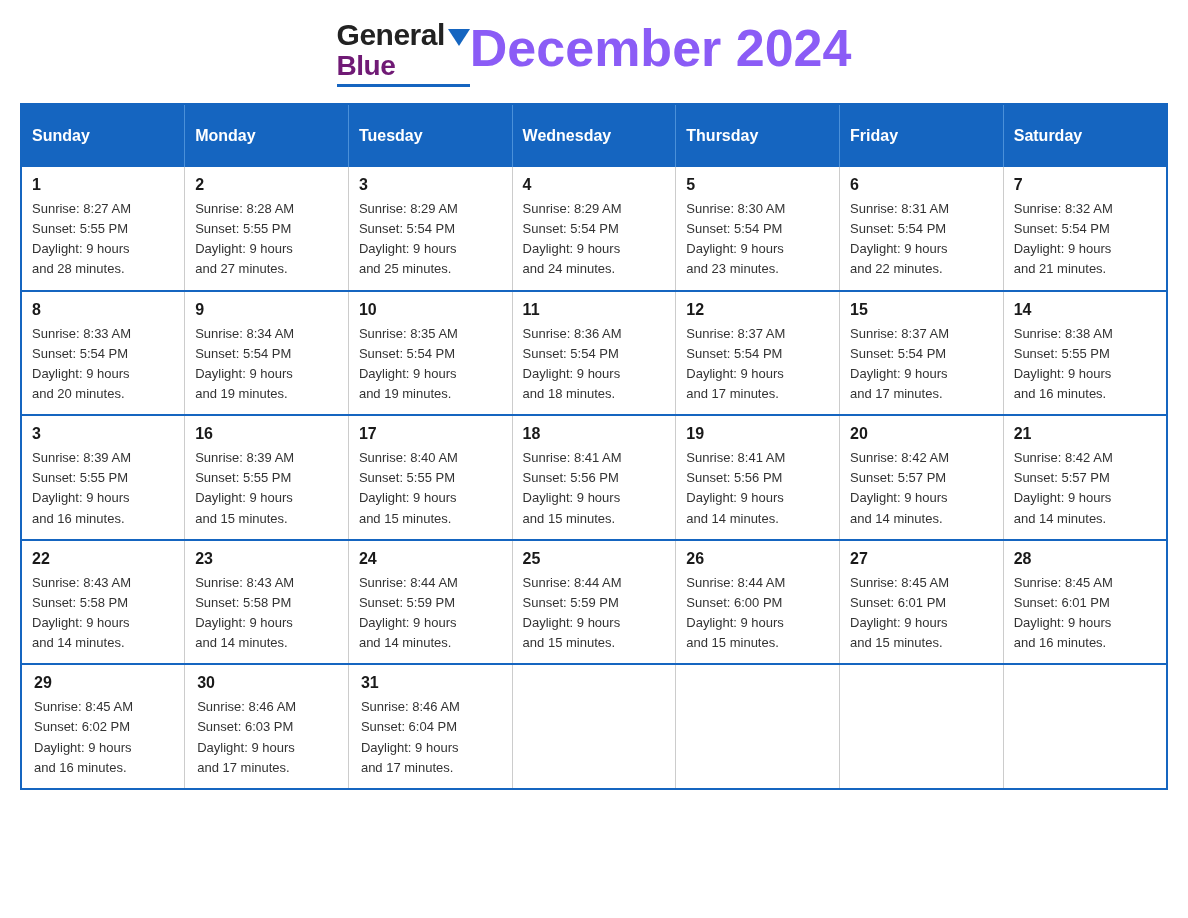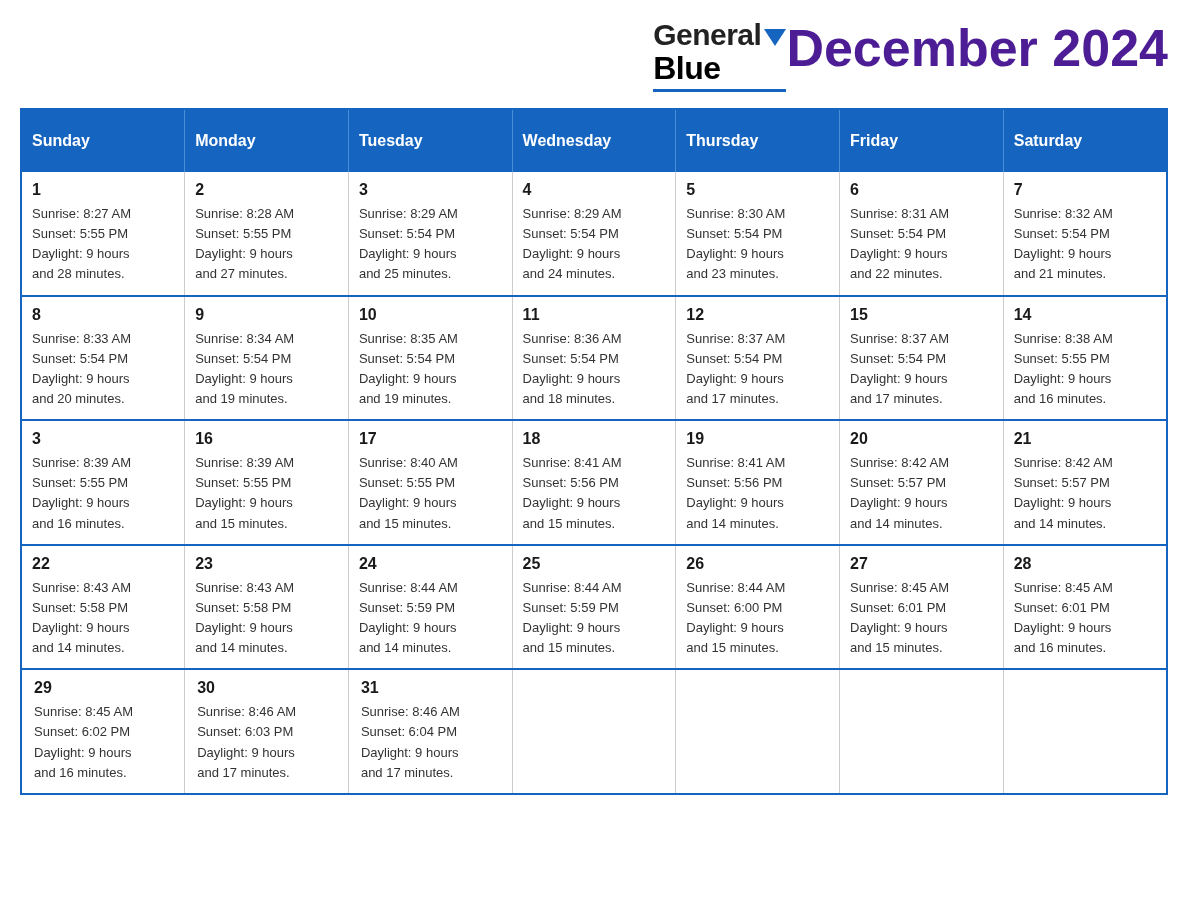--- a/index.html
+++ b/index.html
@@ -5,31 +5,31 @@
     * { box-sizing: border-box; margin: 0; padding: 0; }
     body {
       font-family: Arial, sans-serif;
       background: #fff;
       padding: 20px;
       width: 1188px;
       min-height: 918px;
     }
     .header-area {
       display: flex;
-      justify-content: flex-end;
+      justify-content: center;
       align-items: flex-start;
       margin-bottom: 16px;
     }
     .title-area {
       text-align: right;
     }
     .month-title {
       font-size: 52px;
       font-weight: bold;
-      color: #4c1d95;
+      color: #8b5cf6;
       line-height: 1.1;
     }
     .location-title {
       font-size: 22px;
       color: #333;
       margin-top: 4px;
     }
     .calendar-table {
       width: 100%;
       border-collapse: collapse;
@@ -103,23 +103,23 @@
       border-right: 11px solid transparent;
       border-top: 17px solid #1565c0;
       margin-left: 3px;
       margin-top: 4px;
     }
     .logo-row2 {
       display: flex;
       align-items: center;
     }
     .logo-text-blue {
-      font-size: 32px;
-      font-weight: bold;
-      color: #000000;
+      font-size: 28px;
+      font-weight: bold;
+      color: #701a75;
       letter-spacing: -0.5px;
     }
     .logo-underline {
       width: 100%;
       height: 3px;
       background: #1565c0;
       margin-top: 2px;
     }
   </style>
 </head>

